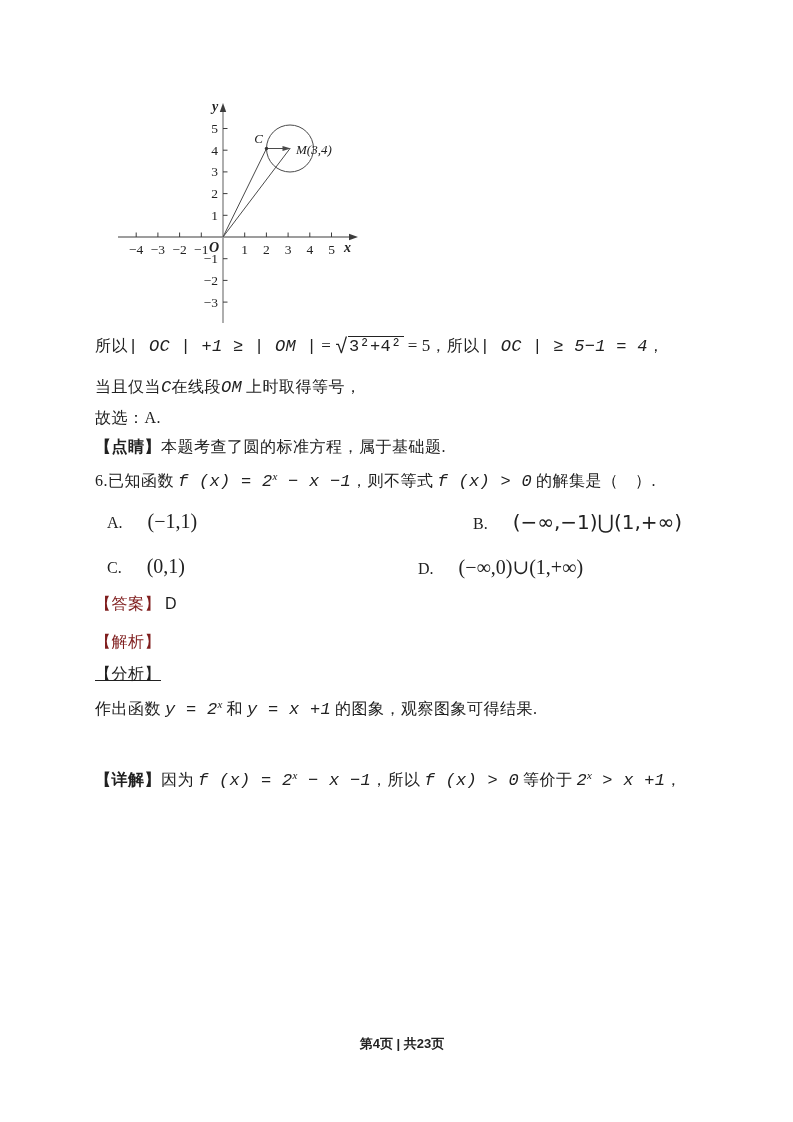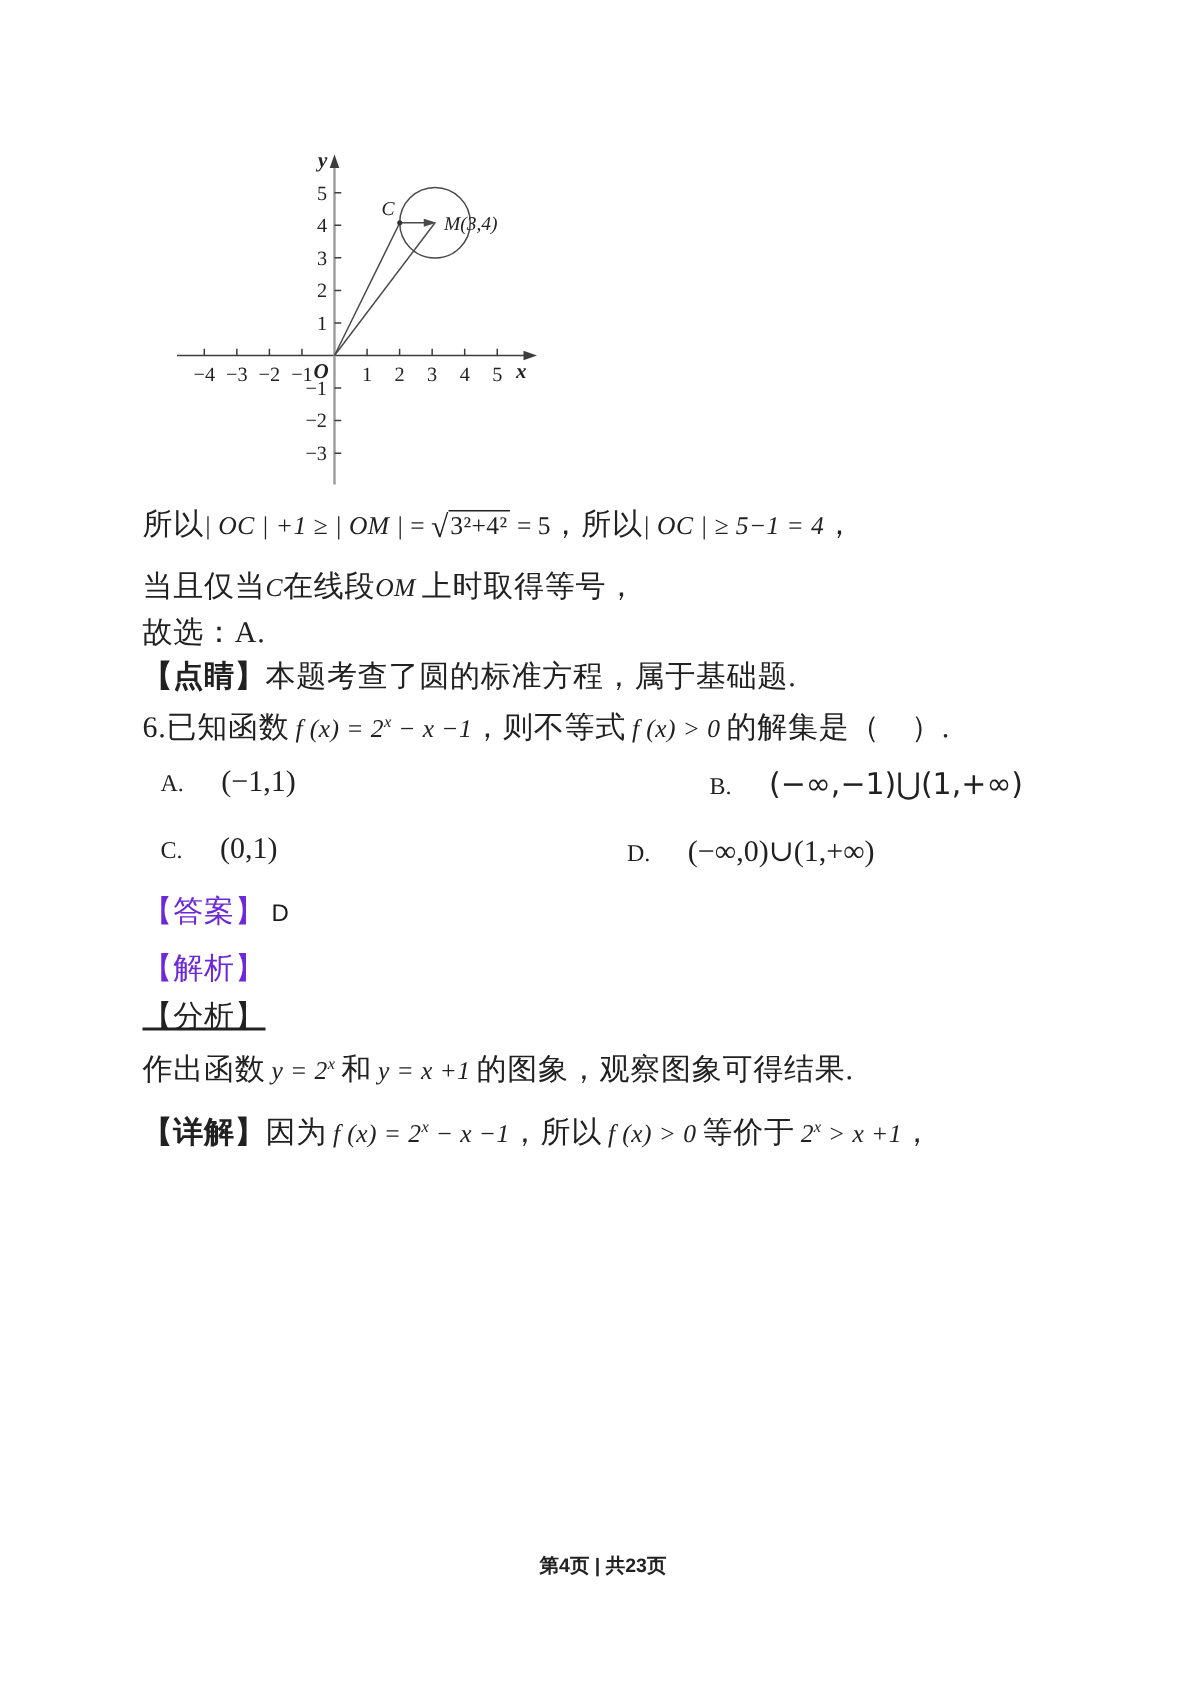--- a/index.html
+++ b/index.html
@@ -1,23 +1,23 @@
 <!DOCTYPE html>
 <html><head>
 <meta charset="utf-8">
 <style>
   html,body{margin:0;padding:0;background:#ffffff;}
   .page{position:relative;width:793px;height:1122px;background:#ffffff;overflow:hidden;
         font-family:"Liberation Serif","DejaVu Serif",serif;color:#212121;}
   .abs{position:absolute;}
-  .cn{font-size:20px;letter-spacing:0.5px;color:#212121;}
-  .math{font-family:Liberation Serif, serif;font-style:italic;font-size:17px;letter-spacing:0.3px;}
+  .cn{font-size:16px;letter-spacing:0.5px;color:#212121;}
+  .math{font-family:Liberation Mono, monospace;font-style:italic;font-size:17px;letter-spacing:0.3px;}
   .mup{font-family:"Liberation Serif","DejaVu Serif",serif;font-style:normal;font-size:17px;}
   .bold{font-weight:bold;}
-  .blue{color:#6d28d9;}
+  .blue{color:#7f1d1d;}
   sup.exp{font-size:11px;font-style:italic;vertical-align:super;line-height:0;}
   .sqrt-sign{font-style:normal;font-size:21px;vertical-align:-2px;}
   .radicand{font-style:normal;border-top:1.3px solid #222;padding:0 2px 0 1px;text-align:center;}
   .opt-label{font-size:16px;font-style:normal;}
   .opt-val{font-style:normal;font-size:20px;margin-left:25px;}
   .bigcup{font-family:"DejaVu Sans","DejaVu Serif",sans-serif;}
   .ans-d{font-family:"Liberation Sans","DejaVu Sans",sans-serif;font-size:16px;color:#1a1a1a;margin-left:4px;}
   .footer{left:11px;right:0;top:1035px;text-align:center;
           font-family:"Liberation Sans","DejaVu Sans",sans-serif;
           font-size:13px;font-weight:600;color:#222;}
@@ -134,20 +134,20 @@
   </div>
 
   <div class="abs line cn blue" style="left:95px;top:632px;">【解析】</div>
 
   <div class="abs line cn" style="left:95px;top:664px;text-decoration:underline;">【分析】</div>
 
   <div class="abs line" style="left:95px;top:699px;">
     <span class="cn">作出函数</span> <span class="math">y = 2</span><sup class="exp">x</sup> <span class="cn">和</span> <span class="math">y = x +1</span> <span class="cn">的图象，观察图象可得结果.</span>
   </div>
 
-  <div class="abs line" style="left:95px;top:741px;">
+  <div class="abs line" style="left:95px;top:770px;">
     <span class="cn bold">【详解】</span><span class="cn">因为</span> <span class="math">f (x) = 2</span><sup class="exp">x</sup><span class="math"> − x −1</span><span class="cn">，所以</span> <span class="math">f (x) &gt; 0</span> <span class="cn">等价于</span> <span class="math">2</span><sup class="exp">x</sup><span class="math"> &gt; x +1</span><span class="cn">，</span>
   </div>
 
 
   <div class="abs footer">第4页 | 共23页</div>
 
 </div>
 
 </body></html>

